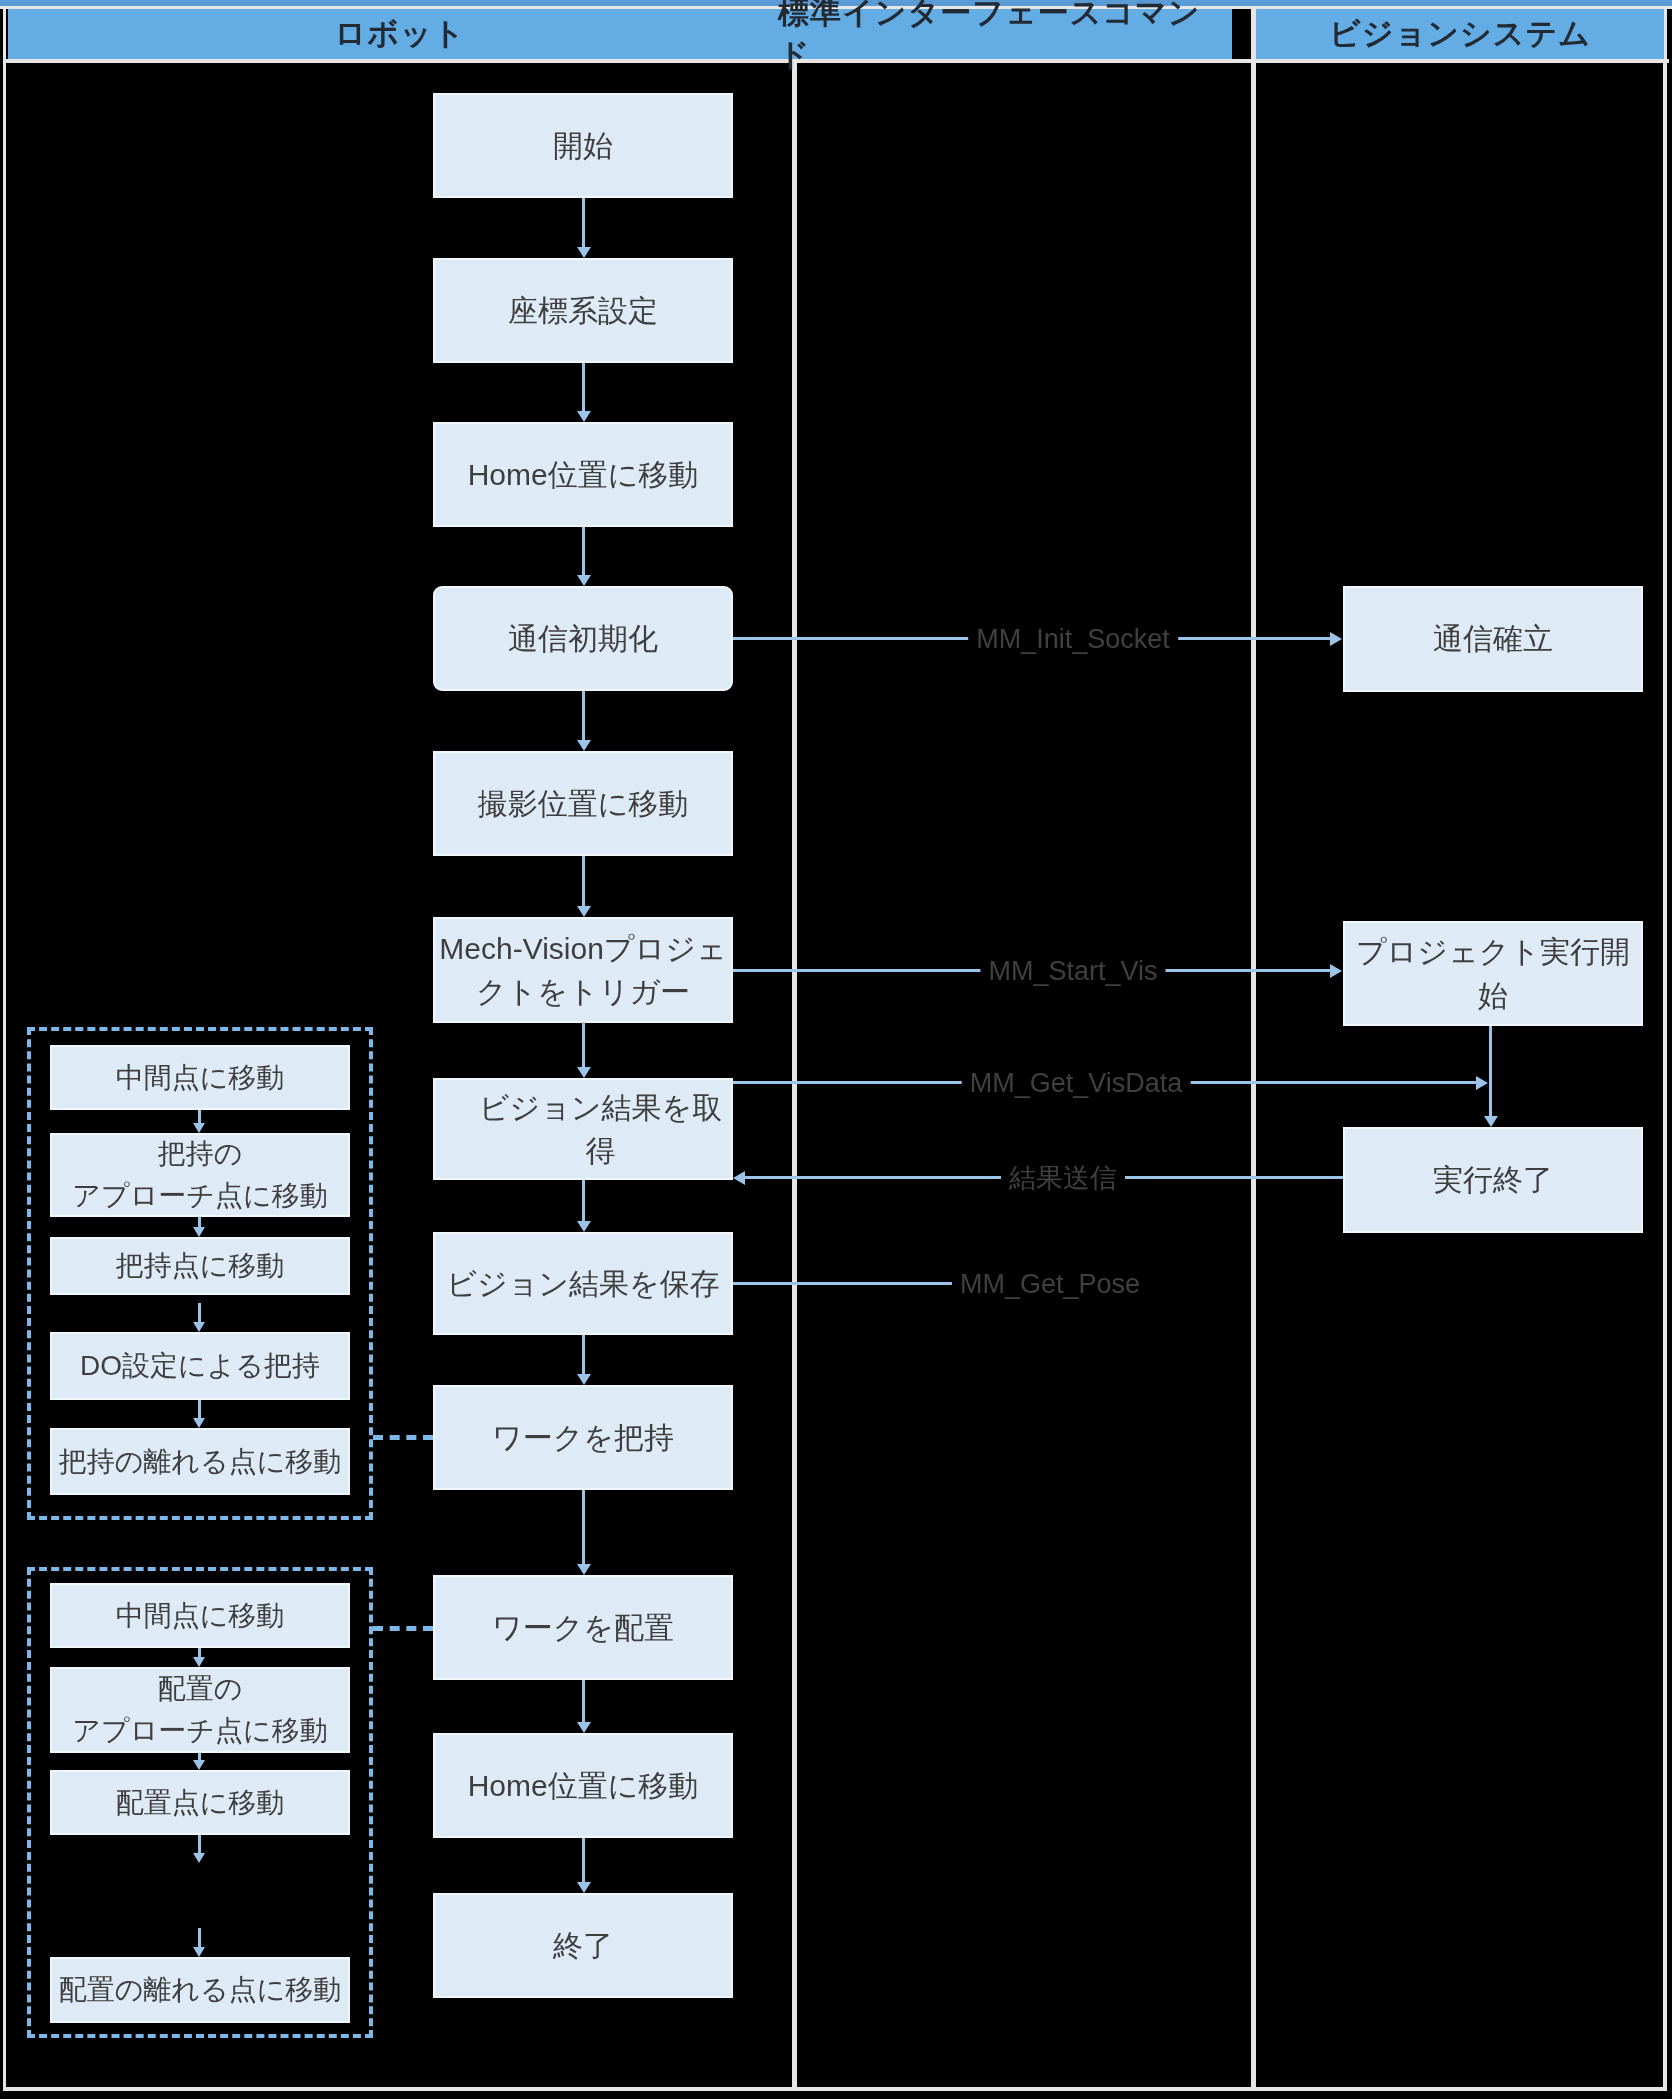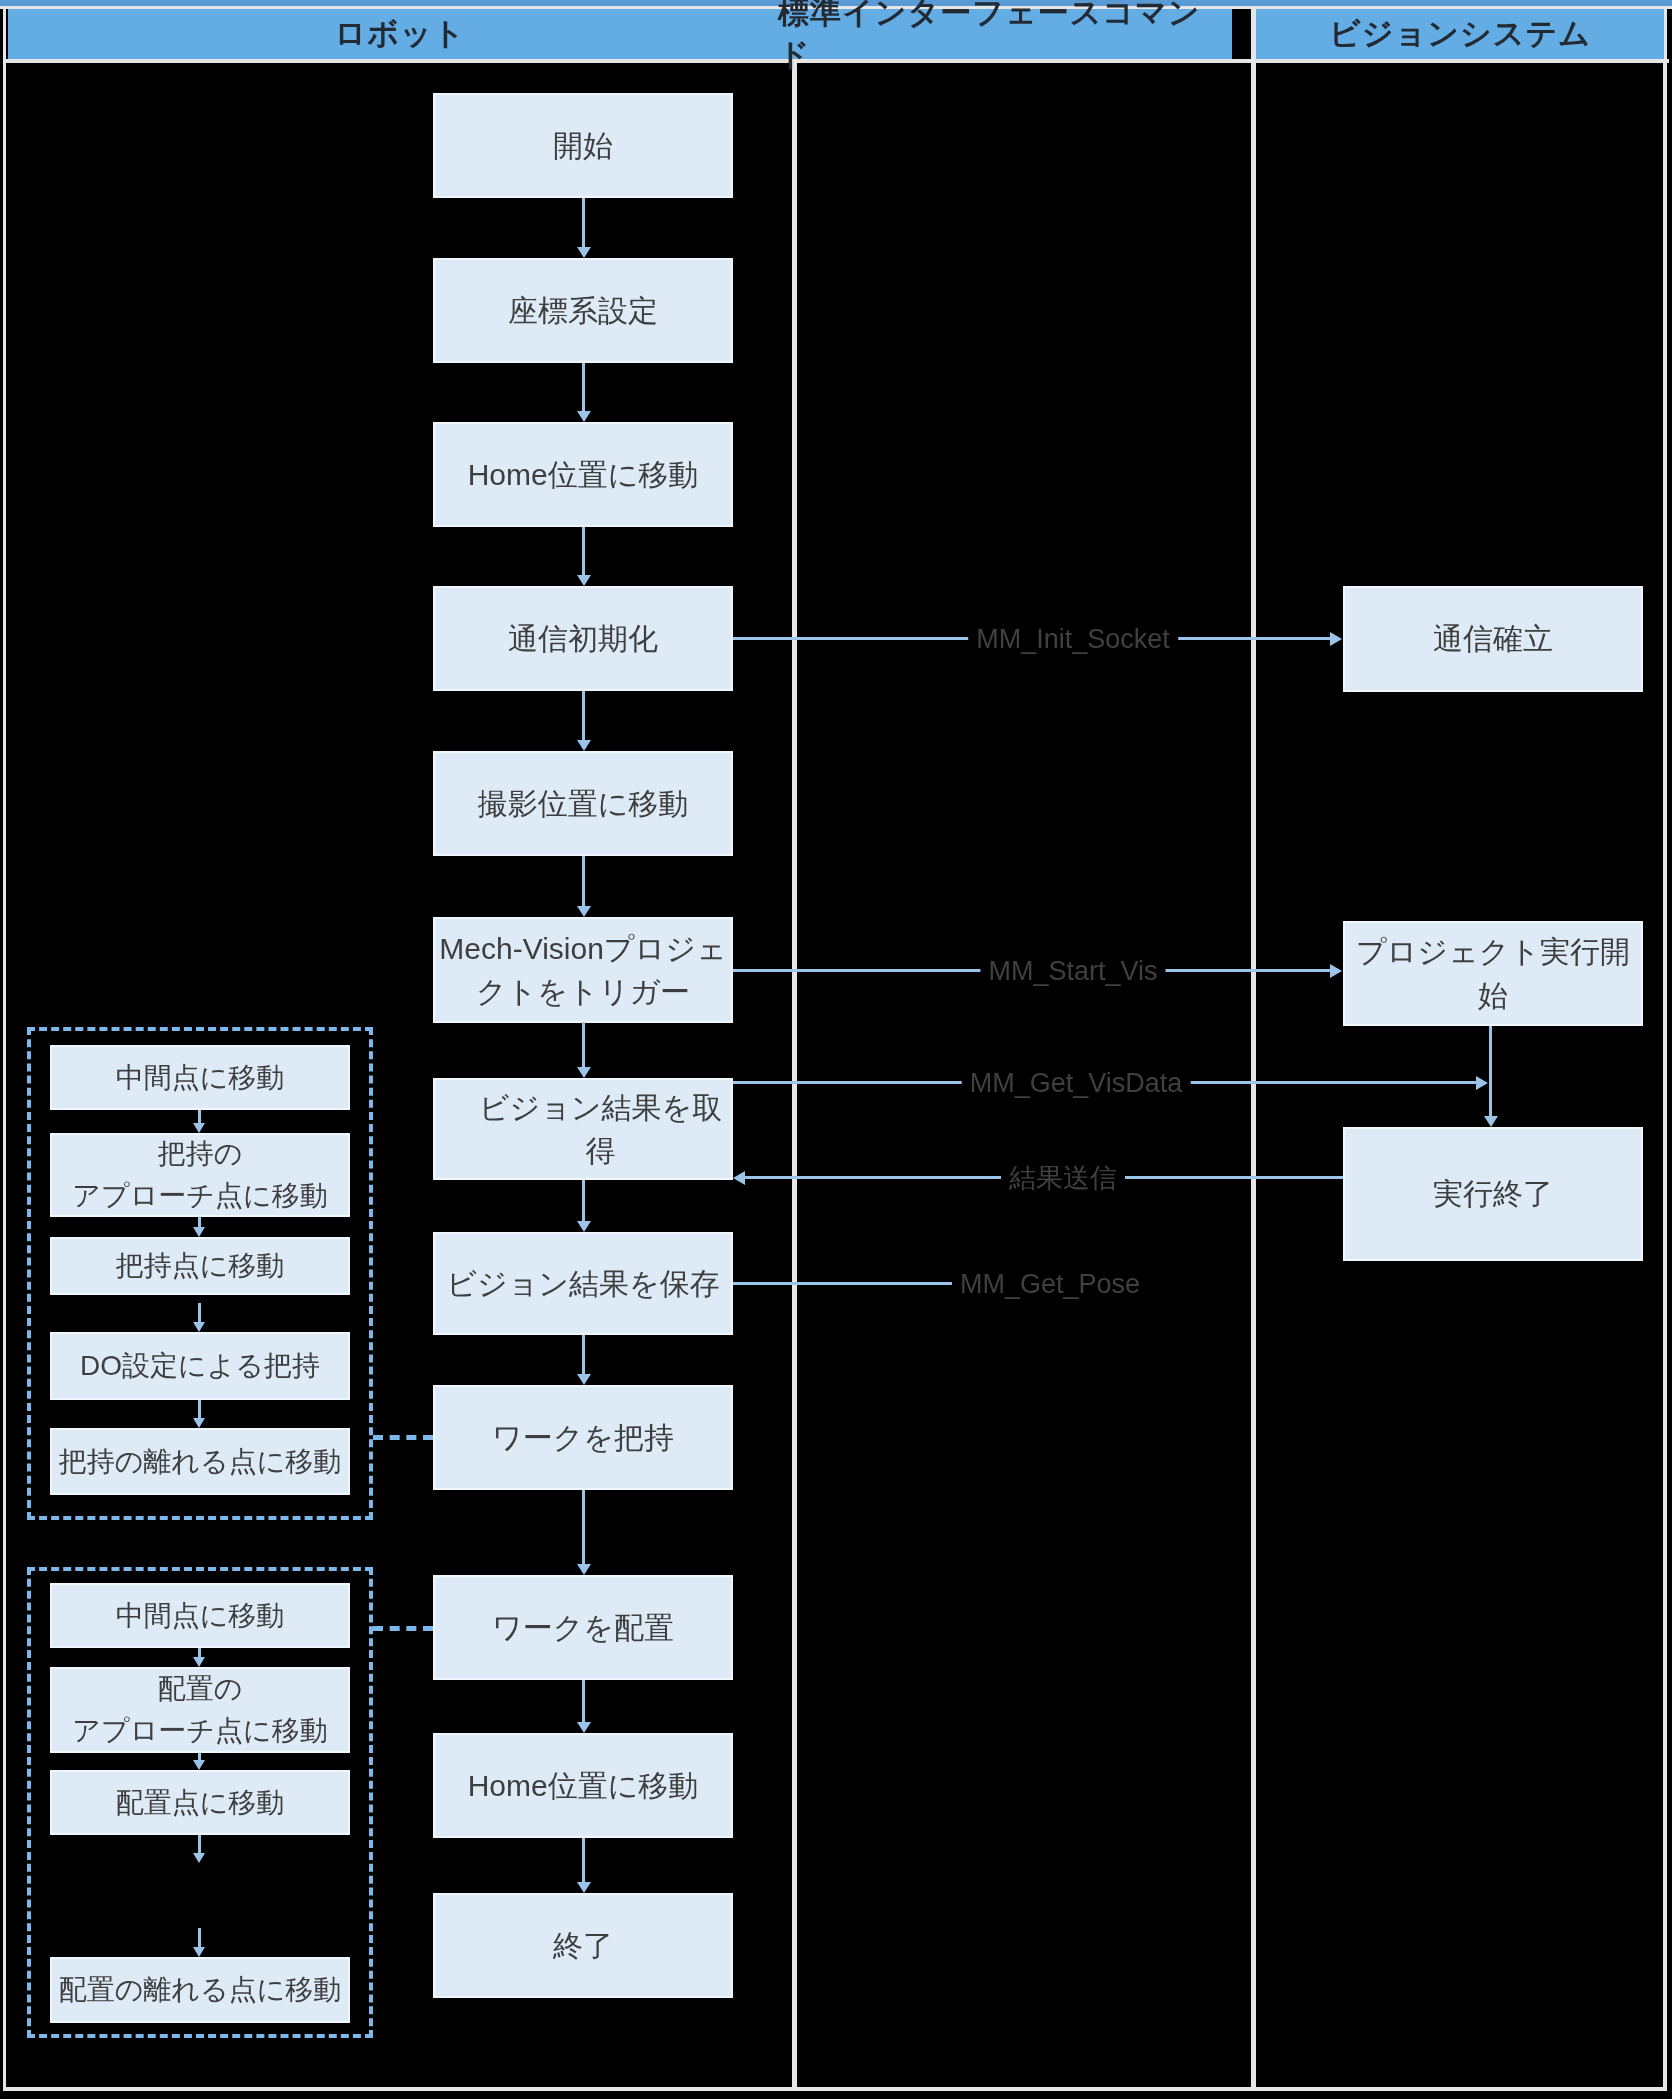--- a/index.html
+++ b/index.html
@@ -58,34 +58,34 @@
   <div class="abs hdr-cell" style="left:778px;width:454px;">
     <span class="hdr-label">標準インターフェースコマンド</span>
   </div>
   <div class="abs hdr-cell" style="left:1256px;width:408px;">
     <span class="hdr-label">ビジョンシステム</span>
   </div>
 
   <div class="abs node main" style="top:93px;height:105px;"><span>開始</span></div>
   <div class="abs node main" style="top:258px;height:105px;"><span>座標系設定</span></div>
   <div class="abs node main" style="top:422px;height:105px;"><span>Home位置に移動</span></div>
-  <div class="abs node main" style="top:586px;height:105px;"><span>通信初期化</span></div>
+  <div class="abs node main" style="top:586px;height:105px;border-radius:9px;"><span>通信初期化</span></div>
   <div class="abs node main" style="top:751px;height:105px;"><span>撮影位置に移動</span></div>
   <div class="abs node main" style="top:917px;height:106px;"><span>Mech-Visionプロジェ
 クトをトリガー</span></div>
   <div class="abs node main" style="top:1078px;height:102px;padding-left:35px;"><span>ビジョン結果を取得</span></div>
   <div class="abs node main" style="top:1232px;height:103px;"><span>ビジョン結果を保存</span></div>
   <div class="abs node main" style="top:1385px;height:105px;"><span>ワークを把持</span></div>
   <div class="abs node main" style="top:1575px;height:105px;"><span>ワークを配置</span></div>
   <div class="abs node main" style="top:1733px;height:105px;"><span>Home位置に移動</span></div>
   <div class="abs node main" style="top:1893px;height:105px;"><span>終了</span></div>
 
   <div class="abs node vision" style="top:586px;height:106px;"><span>通信確立</span></div>
   <div class="abs node vision" style="top:921px;height:105px;"><span>プロジェクト実行開始</span></div>
-  <div class="abs node vision" style="top:1127px;height:134px;"><span>実行終了</span></div>
+  <div class="abs node vision" style="top:1127px;height:106px;"><span>実行終了</span></div>
 
   <div class="abs vline" style="left:582px;top:198px;height:49px;"></div>
   <div class="abs head-down" style="left:577px;top:247px;"></div>
   <div class="abs vline" style="left:582px;top:363px;height:48px;"></div>
   <div class="abs head-down" style="left:577px;top:411px;"></div>
   <div class="abs vline" style="left:582px;top:527px;height:48px;"></div>
   <div class="abs head-down" style="left:577px;top:575px;"></div>
   <div class="abs vline" style="left:582px;top:691px;height:49px;"></div>
   <div class="abs head-down" style="left:577px;top:740px;"></div>
   <div class="abs vline" style="left:582px;top:856px;height:50px;"></div>

